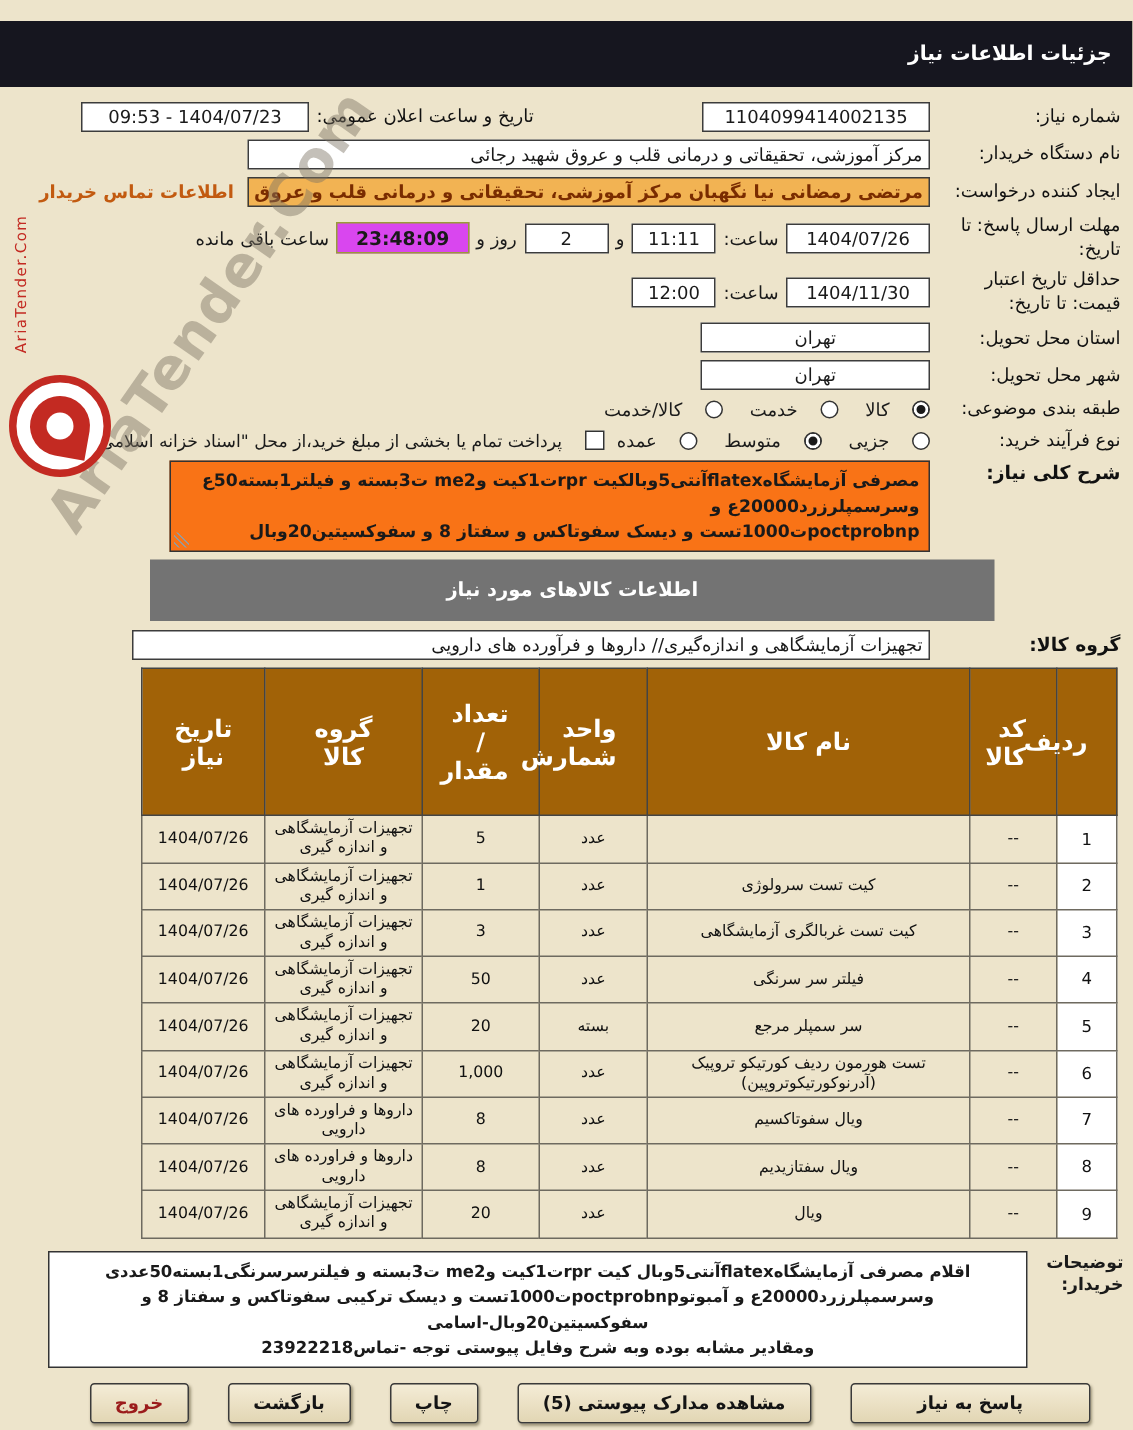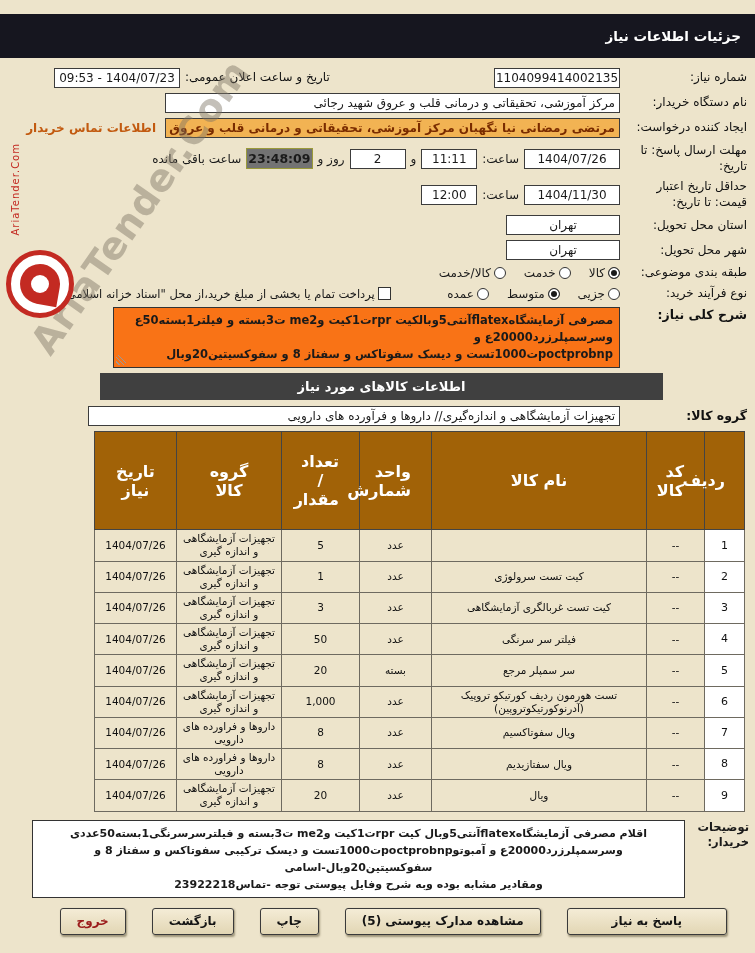--- a/index.html
+++ b/index.html
@@ -6,37 +6,37 @@
 html,body{width:755px;height:953px}
 body{background:#EDE4CB;font-family:"DejaVu Sans",sans-serif;direction:rtl;position:relative;overflow:hidden;color:#1a1a1a}
 .topbar{margin-top:14px;height:44px;background:#16161F;color:#fff;display:flex;align-items:center;padding:0 14px;font-size:13.5px;font-weight:bold;position:relative;z-index:2}
 .form-area{padding:10px 8px 0;position:relative;z-index:1}
 .frow{display:flex;align-items:center;gap:5px;margin-bottom:5px;font-size:12px}
 .flabel{flex:0 0 122px;text-align:right;line-height:1.3;font-size:12px;color:#111}
 .flabel.autow{flex:0 0 auto}
 .smalllbl{flex:0 0 auto;font-size:12px}
 .inp{background:#fff;border:1px solid #3c3c3c;height:20px;font-size:12px;padding:0 4px;display:flex;align-items:center;overflow:hidden;white-space:nowrap}
 .center{justify-content:center}
-.w150{width:126px}.w455{width:455px}.w95{width:96px}.w55{width:56px}.w140{width:114px}
+.w150{width:152px}.w455{width:455px}.w95{width:96px}.w55{width:56px}.w140{width:153px}
 .push{margin-inline-start:auto}
 .gapL{margin-inline-end:46px}
 .hl{background:#F2B353;color:#7a2c00;font-weight:bold}
 .link{color:#C25A10;font-weight:bold;cursor:pointer;font-size:12px;margin-inline-start:4px}
-.countdown{background:#737373;border:1px solid #9a9a3a;padding:2px 1px;font-weight:bold;font-size:12.5px}
+.countdown{background:#d946ef;border:1px solid #9a9a3a;padding:2px 12px;font-weight:bold;font-size:12.5px}
 .radio-group{display:flex;align-items:center;gap:18px}
-.radio-item{display:flex;align-items:center;gap:3px}
+.radio-item{display:flex;align-items:center;gap:15px}
 .radio{width:12px;height:12px;border:1px solid #333;border-radius:50%;background:#fff;flex:0 0 auto}
 .radio.selected{background:#1a1a1a;box-shadow:inset 0 0 0 2px #fff}
 .checkbox{width:13px;height:13px;border:1px solid #333;background:#fff;flex:0 0 auto}
 .note{font-size:11.5px}
 .desc-row{align-items:flex-start}
 .flabel.bold{font-weight:bold;font-size:12.5px}
 .desc-box{flex:1;margin-left:105px;background:#f97316;border:1px solid #333;min-height:46px;padding:4px 6px;font-weight:bold;font-size:11.5px;line-height:1.5;white-space:pre-line;position:relative}
 .desc-box::after{content:"";position:absolute;left:2px;bottom:2px;width:10px;height:10px;background:linear-gradient(45deg,transparent 0 2px,#999 2px 3px,transparent 3px 5px,#999 5px 6px,transparent 6px 8px,#999 8px 9px,transparent 9px)}
-.section-bar{margin:2px 92px 6px 100px;height:27px;background:#404040;color:#fff;display:flex;align-items:center;justify-content:center;font-size:13px;font-weight:bold}
+.section-bar{margin:2px 92px 6px 100px;height:41px;background:#737373;color:#fff;display:flex;align-items:center;justify-content:center;font-size:13px;font-weight:bold}
 .group-inp{flex:1;margin-left:80px}
 .items-table{border-collapse:collapse;margin:2px 10px 0;width:650px;table-layout:fixed}
 .items-table th{background:#a16207;color:#fff;font-size:16px;border:1px solid #444;height:27px;padding:20px;font-weight:bold}
 .items-table td{border:1px solid #6e6a60;font-size:10.5px;text-align:center;padding:2px 3px;line-height:1.25;color:#111;vertical-align:middle}
 .items-table td.row-num{background:#fff;font-size:11px}
 .notes-row{display:flex;align-items:flex-start;gap:6px;margin:8px 6px 0 32px;font-size:11.5px}
 .notes-label{flex:0 0 58px;font-weight:bold;text-align:right;line-height:1.35}
 .notes-box{flex:1;background:#fff;border:1px solid #333;padding:4px 6px;font-weight:bold;font-size:11px;line-height:1.55;text-align:center;white-space:pre-line}
 .footer{display:flex;align-items:center;gap:26px;margin:10px 28px 0 105px;position:relative;z-index:2}
 .footer button{font-family:inherit;height:27px;background:linear-gradient(#F4ECD6,#E2D6B4);border:1px solid #3a3a3a;border-radius:3px;padding:0 16px;font-size:12px;font-weight:bold;color:#141414;box-shadow:1px 1.5px 2px rgba(60,50,20,.45);cursor:pointer;white-space:nowrap}

